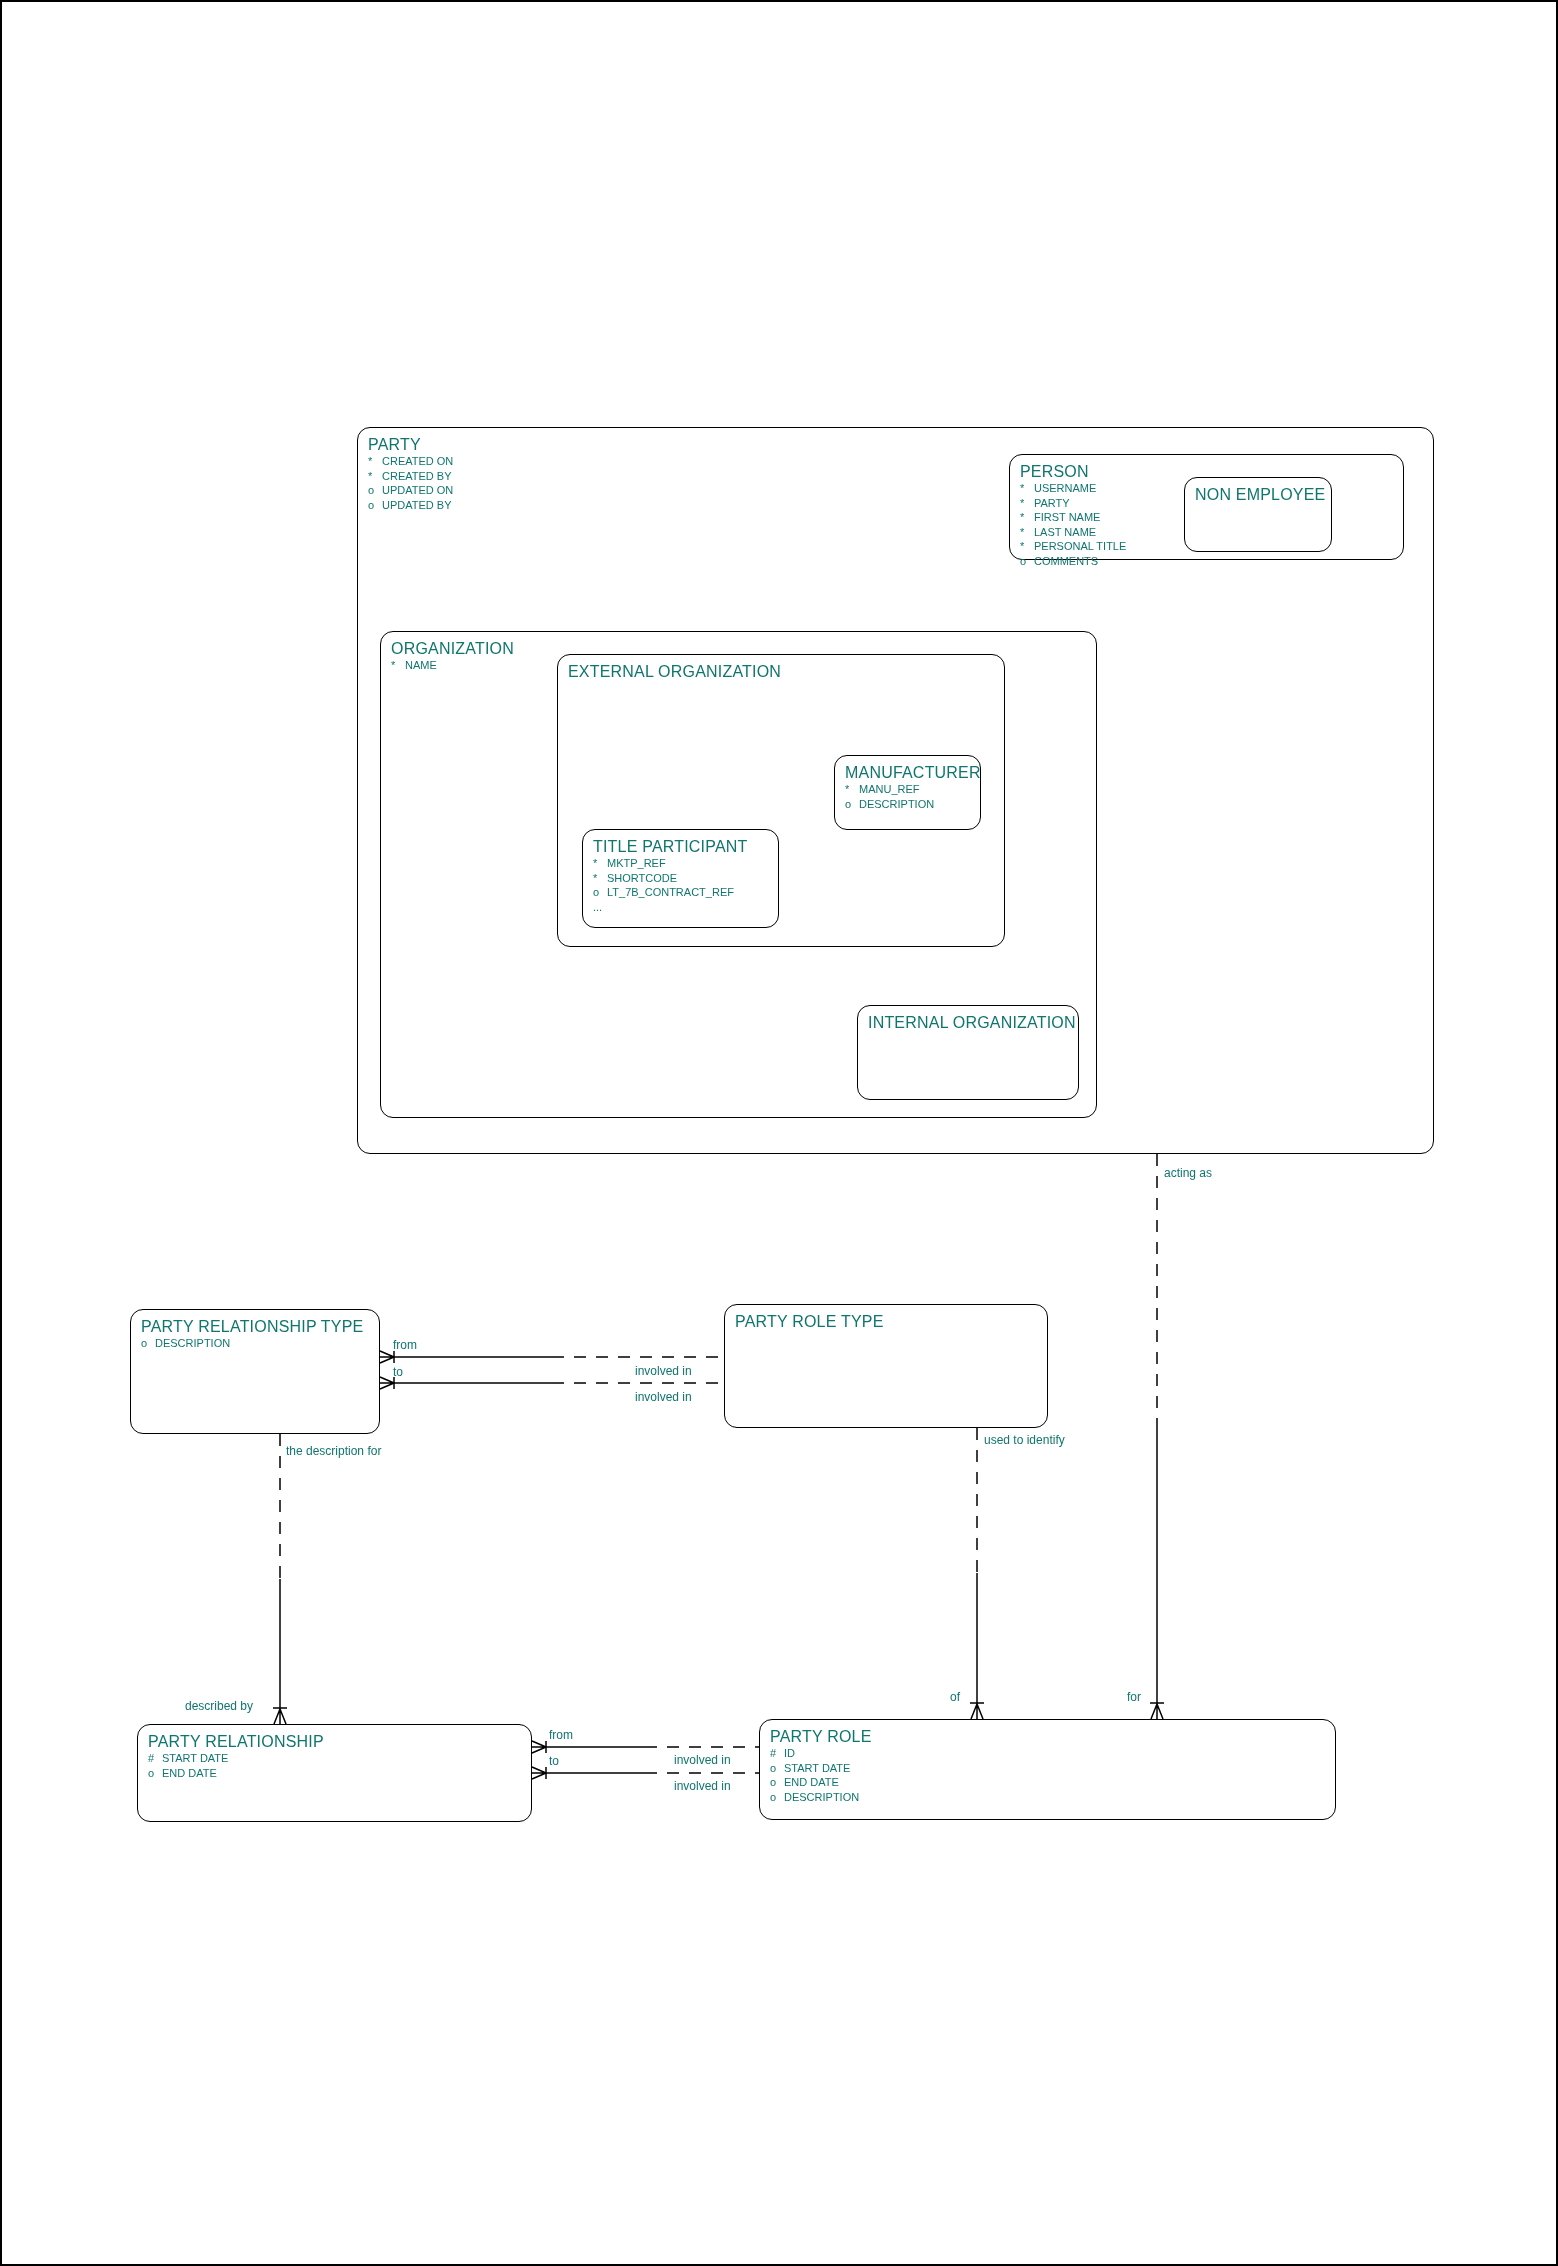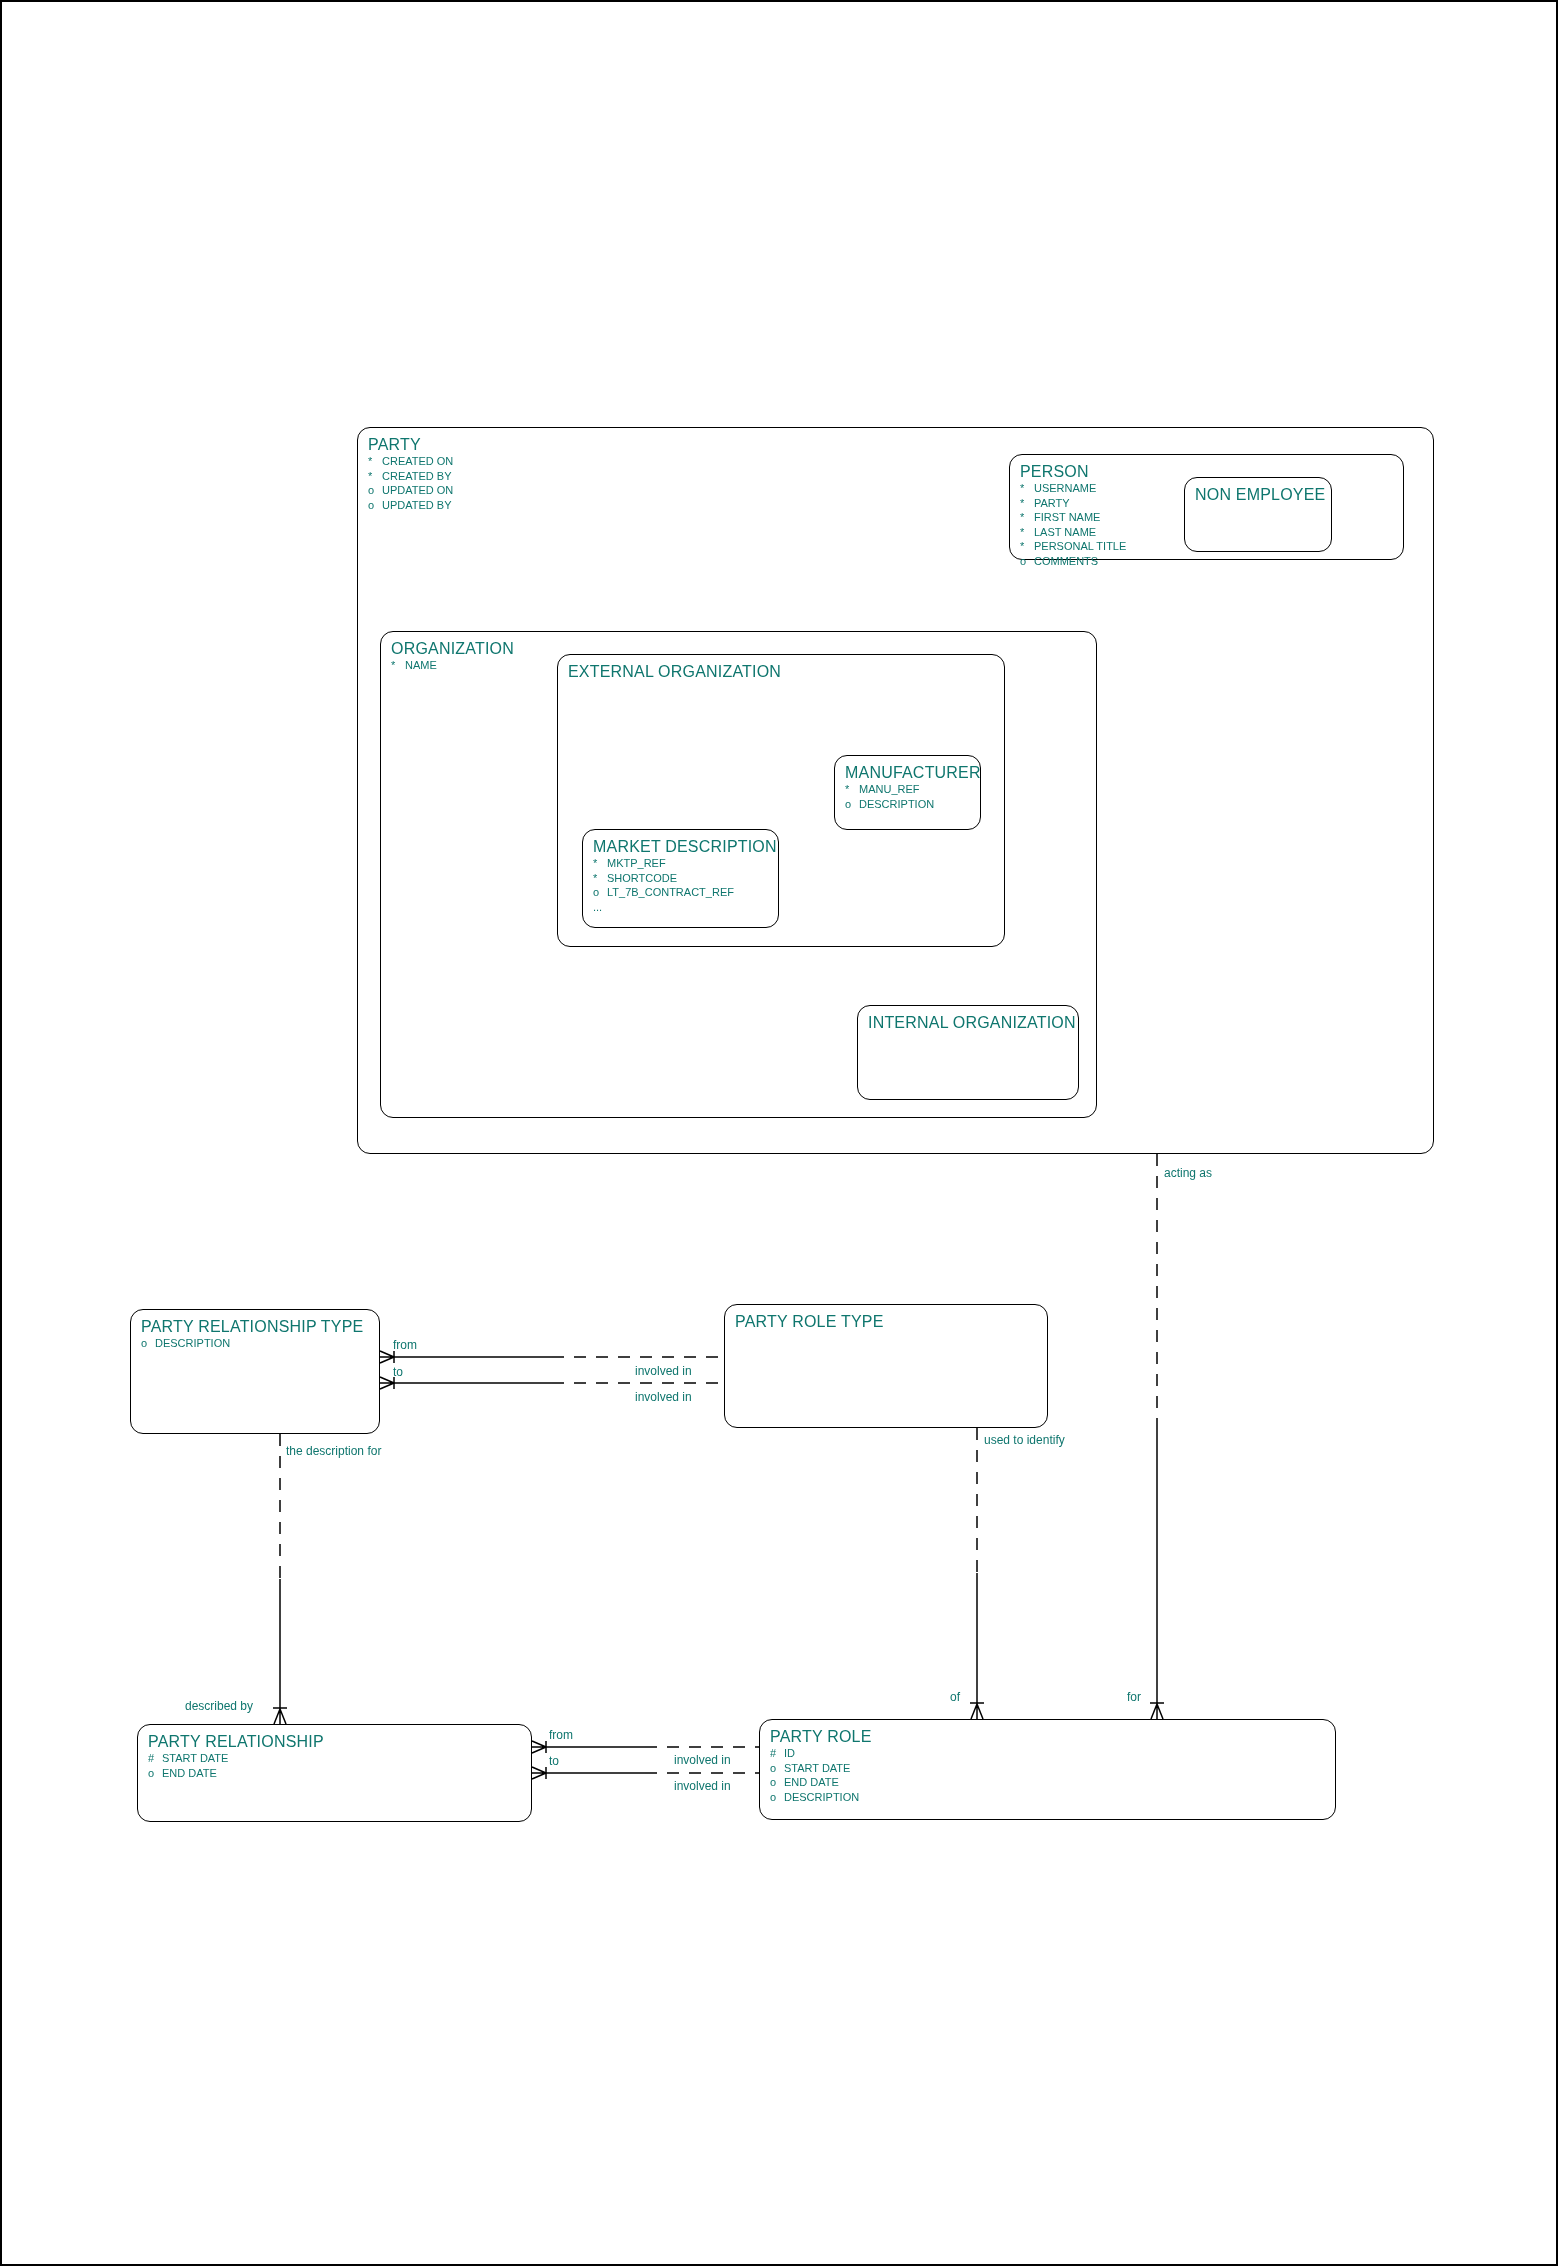--- a/index.html
+++ b/index.html
@@ -118,21 +118,21 @@
     <div class="title">EXTERNAL ORGANIZATION</div>
   </div>
 
   <div class="entity" style="left:832px;top:753px;width:147px;height:75px">
     <div class="title">MANUFACTURER</div>
     <div class="attr"><span class="flag">*</span><span>MANU_REF</span></div>
     <div class="attr"><span class="flag">o</span><span>DESCRIPTION</span></div>
   </div>
 
   <div class="entity" style="left:580px;top:827px;width:197px;height:99px">
-    <div class="title">MARKET DESCRIPTION</div>
+    <div class="title">TITLE PARTICIPANT</div>
     <div class="attr"><span class="flag">*</span><span>MKTP_REF</span></div>
     <div class="attr"><span class="flag">*</span><span>SHORTCODE</span></div>
     <div class="attr"><span class="flag">o</span><span>LT_7B_CONTRACT_REF</span></div>
     <div class="attr"><span class="flag">...</span><span></span></div>
   </div>
 
   <div class="entity" style="left:855px;top:1003px;width:222px;height:95px">
     <div class="title">INTERNAL ORGANIZATION</div>
   </div>
 

